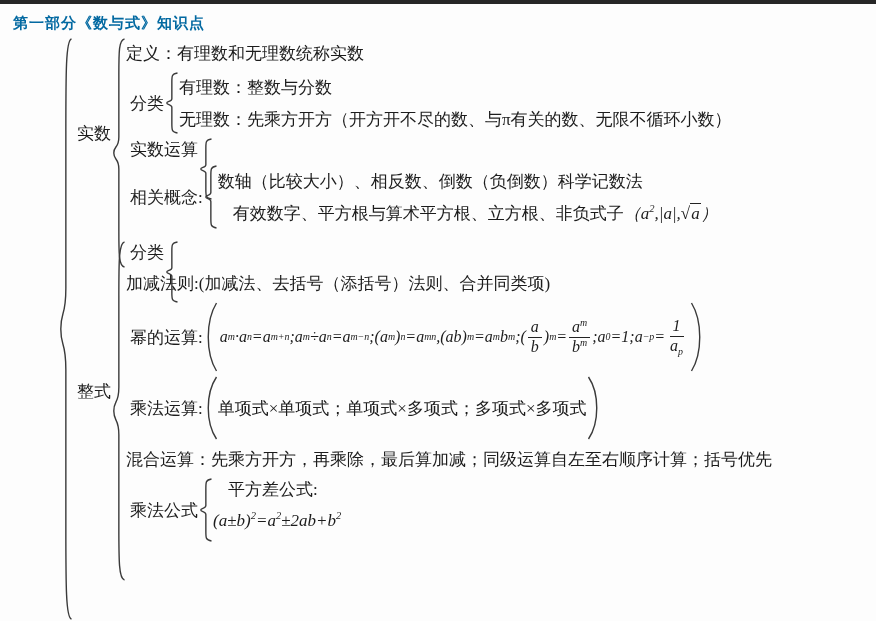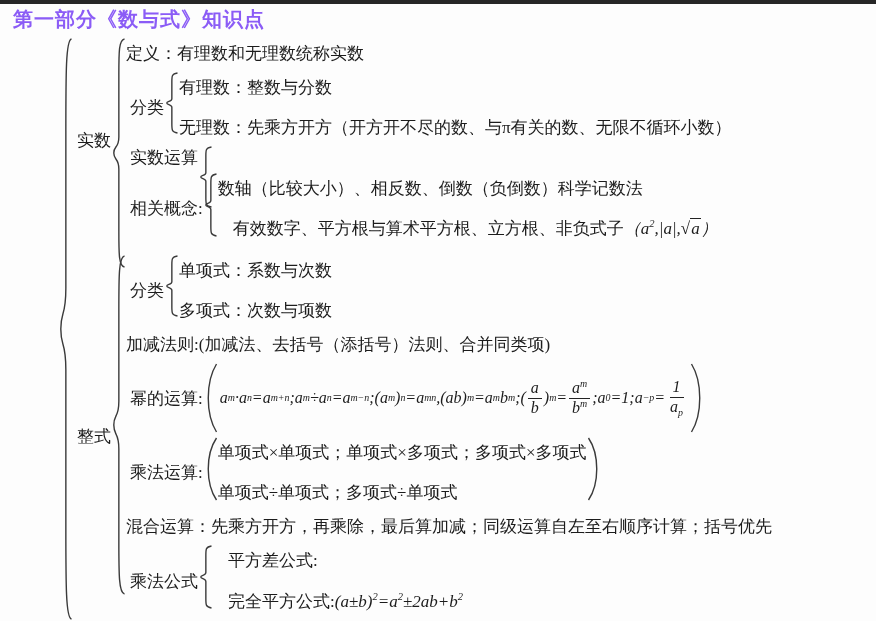--- a/index.html
+++ b/index.html
@@ -10,42 +10,42 @@
     overflow:hidden;
     font-family:"Liberation Serif","DejaVu Serif",serif;
     color:#1c1c1c;
     font-size:17px;
   }
   .topbar{
     position:absolute;top:0;left:0;width:876px;height:4px;
     background:var(--topbar,#262626);
   }
   .title{
-    position:absolute;top:6px;left:13px;
+    position:absolute;top:14px;left:13px;
     font-family:"Liberation Sans","DejaVu Sans",sans-serif;
-    font-weight:bold;font-size:20px;color:#8b5cf6;
+    font-weight:bold;font-size:15px;color:#0369a1;
     letter-spacing:1px;
     margin:0;
   }
   .tree{
     position:absolute;top:38px;left:60px;
     display:flex;align-items:stretch;
   }
   .row{display:flex;align-items:center;}
   .col{display:flex;flex-direction:column;justify-content:center;}
   .main-col{gap:12px;}
   .group-col{gap:4px;}
-  .sub-col{gap:10px;}
+  .sub-col{gap:2px;}
   .nlabel{white-space:nowrap;flex:none;padding:0 2px 0 4px;}
   .brace{align-self:stretch;width:13px;flex:none;position:relative;}
   .brace svg{position:absolute;top:0;left:0;}
   .line{height:30px;display:flex;align-items:center;white-space:nowrap;}
   .math{font-style:italic;white-space:nowrap;}
   .flabel{white-space:nowrap;margin-left:15px;}
-  .fline{height:31px;display:flex;align-items:center;white-space:nowrap;}
+  .fline{height:31px;display:flex;align-items:flex-start;white-space:nowrap;flex-direction:column;}
   .formula-row .math{display:flex;align-items:center;font-size:16px;padding:0 2px;}
   .run{white-space:pre;}
   .sup{font-size:0.62em;vertical-align:super;line-height:1;}
   .sub{font-size:0.62em;vertical-align:sub;line-height:1;}
   .frac{display:inline-flex;flex-direction:column;align-items:center;
         vertical-align:middle;margin:0 2px;line-height:1.15;}
   .frac .num{border-bottom:1.2px solid #222;padding:0 3px;}
   .frac .den{padding:0 3px;}
   .sqrt-sign{font-style:normal;}
   .sqrt-body{border-top:1.2px solid #222;padding:0 1px;}
@@ -129,24 +129,20 @@
           </span>
         <div class="col group-col">
 
           <div class="row">
             <span class="nlabel">分类</span>
             <span class="brace">
                 <svg width="13" height="62" viewBox="0 0 13 62">
                   <path d="M 11.5 1 C 5.8500000000000005 2 5.8500000000000005 3.7199999999999998 5.8500000000000005 9.92 L 5.8500000000000005 26.66 C 5.8500000000000005 29.759999999999998 0.8 29.016000000000002 0.8 31 C 0.8 32.984 5.8500000000000005 32.24 5.8500000000000005 35.339999999999996 L 5.8500000000000005 52.08 C 5.8500000000000005 58.279999999999994 5.8500000000000005 60 11.5 61" fill="none" stroke="#3a3a3a" stroke-width="1.4"></path>
                 </svg>
               </span>
-            <div class="col sub-col">
-              <div class="line">单项式：系数与次数</div>
-              <div class="line">多项式：次数与项数</div>
-            </div>
           </div>
 
           <div class="line">加减法则:(加减法、去括号（添括号）法则、合并同类项)</div>
 
           <div class="row formula-row pad-power">
             <span class="nlabel">幂的运算:</span>
             <span class="brace">
                 <svg width="13" height="70" viewBox="0 0 13 70">
                   <path d="M 11.5 1 C 0.5 18.900000000000002 0.5 51.1 11.5 69" fill="none" stroke="#3a3a3a" stroke-width="1.4"></path>
                 </svg>
@@ -207,21 +203,20 @@
 
           <div class="row pad-tall">
             <span class="nlabel">乘法运算:</span>
             <span class="brace">
                 <svg width="13" height="64" viewBox="0 0 13 64">
                   <path d="M 11.5 1 C 0.5 17.28 0.5 46.72 11.5 63" fill="none" stroke="#3a3a3a" stroke-width="1.4"></path>
                 </svg>
               </span>
             <div class="col sub-col">
               <div class="line">单项式×单项式；单项式×多项式；多项式×多项式</div>
-              <div class="line">单项式÷单项式；多项式÷单项式</div>
             </div>
             <span class="brace">
                 <svg width="13" height="64" viewBox="0 0 13 64">
                   <path d="M 1.5 1 C 12.5 17.28 12.5 46.72 1.5 63" fill="none" stroke="#3a3a3a" stroke-width="1.4"></path>
                 </svg>
               </span>
           </div>
 
           <div class="line">混合运算：先乘方开方，再乘除，最后算加减；同级运算自左至右顺序计算；括号优先</div>
 
@@ -230,21 +225,20 @@
             <span class="brace">
                 <svg width="13" height="64" viewBox="0 0 13 64">
                   <path d="M 11.5 1 C 5.8500000000000005 2 5.8500000000000005 3.84 5.8500000000000005 10.24 L 5.8500000000000005 27.52 C 5.8500000000000005 30.72 0.8 29.952 0.8 32 C 0.8 34.048 5.8500000000000005 33.28 5.8500000000000005 36.48 L 5.8500000000000005 53.76 C 5.8500000000000005 60.16 5.8500000000000005 62 11.5 63" fill="none" stroke="#3a3a3a" stroke-width="1.4"></path>
                 </svg>
               </span>
             <div class="col sub-col">
               <div class="fline">
                 <span class="flabel">平方差公式:</span>
               </div>
               <div class="fline">
-                <span class="flabel">完全平方公式:</span>
                 <span class="math"><span class="run">(a±b)</span><span class="sup">2</span><span class="run">=a</span><span class="sup">2</span><span class="run">±2ab+b</span><span class="sup">2</span></span>
               </div>
             </div>
           </div>
 
         </div>
       </div>
 
     </div>
   </div>

